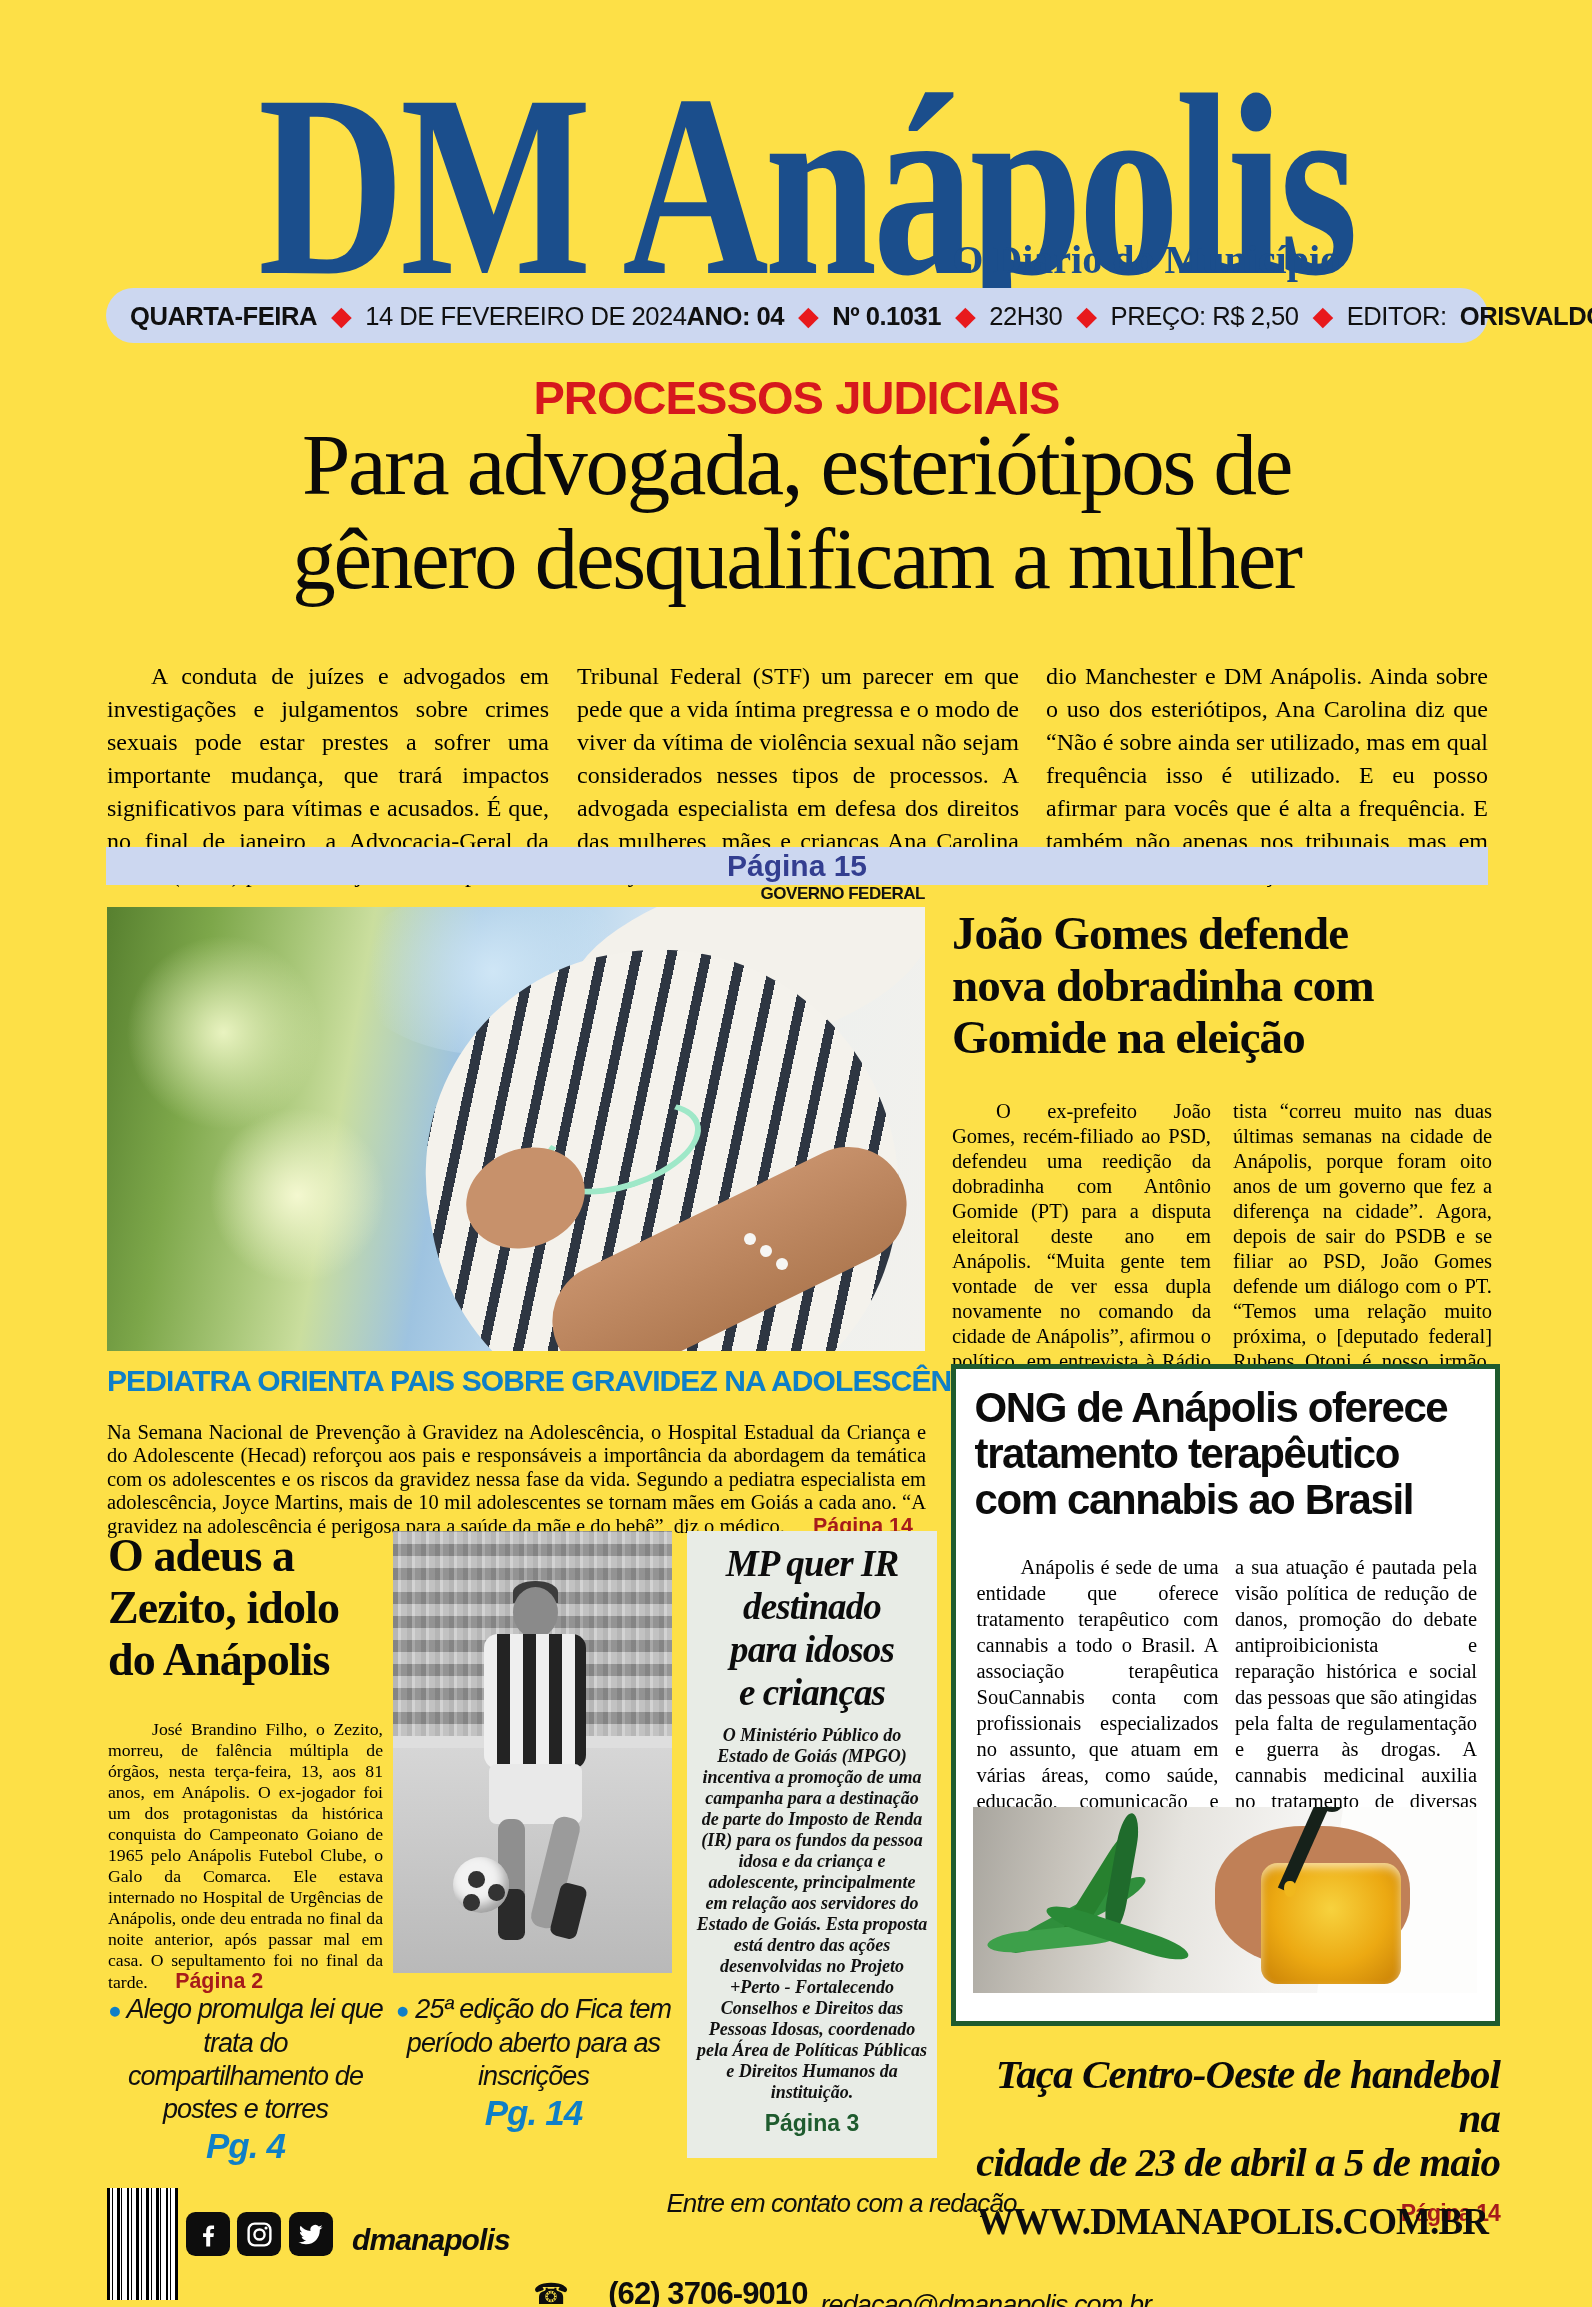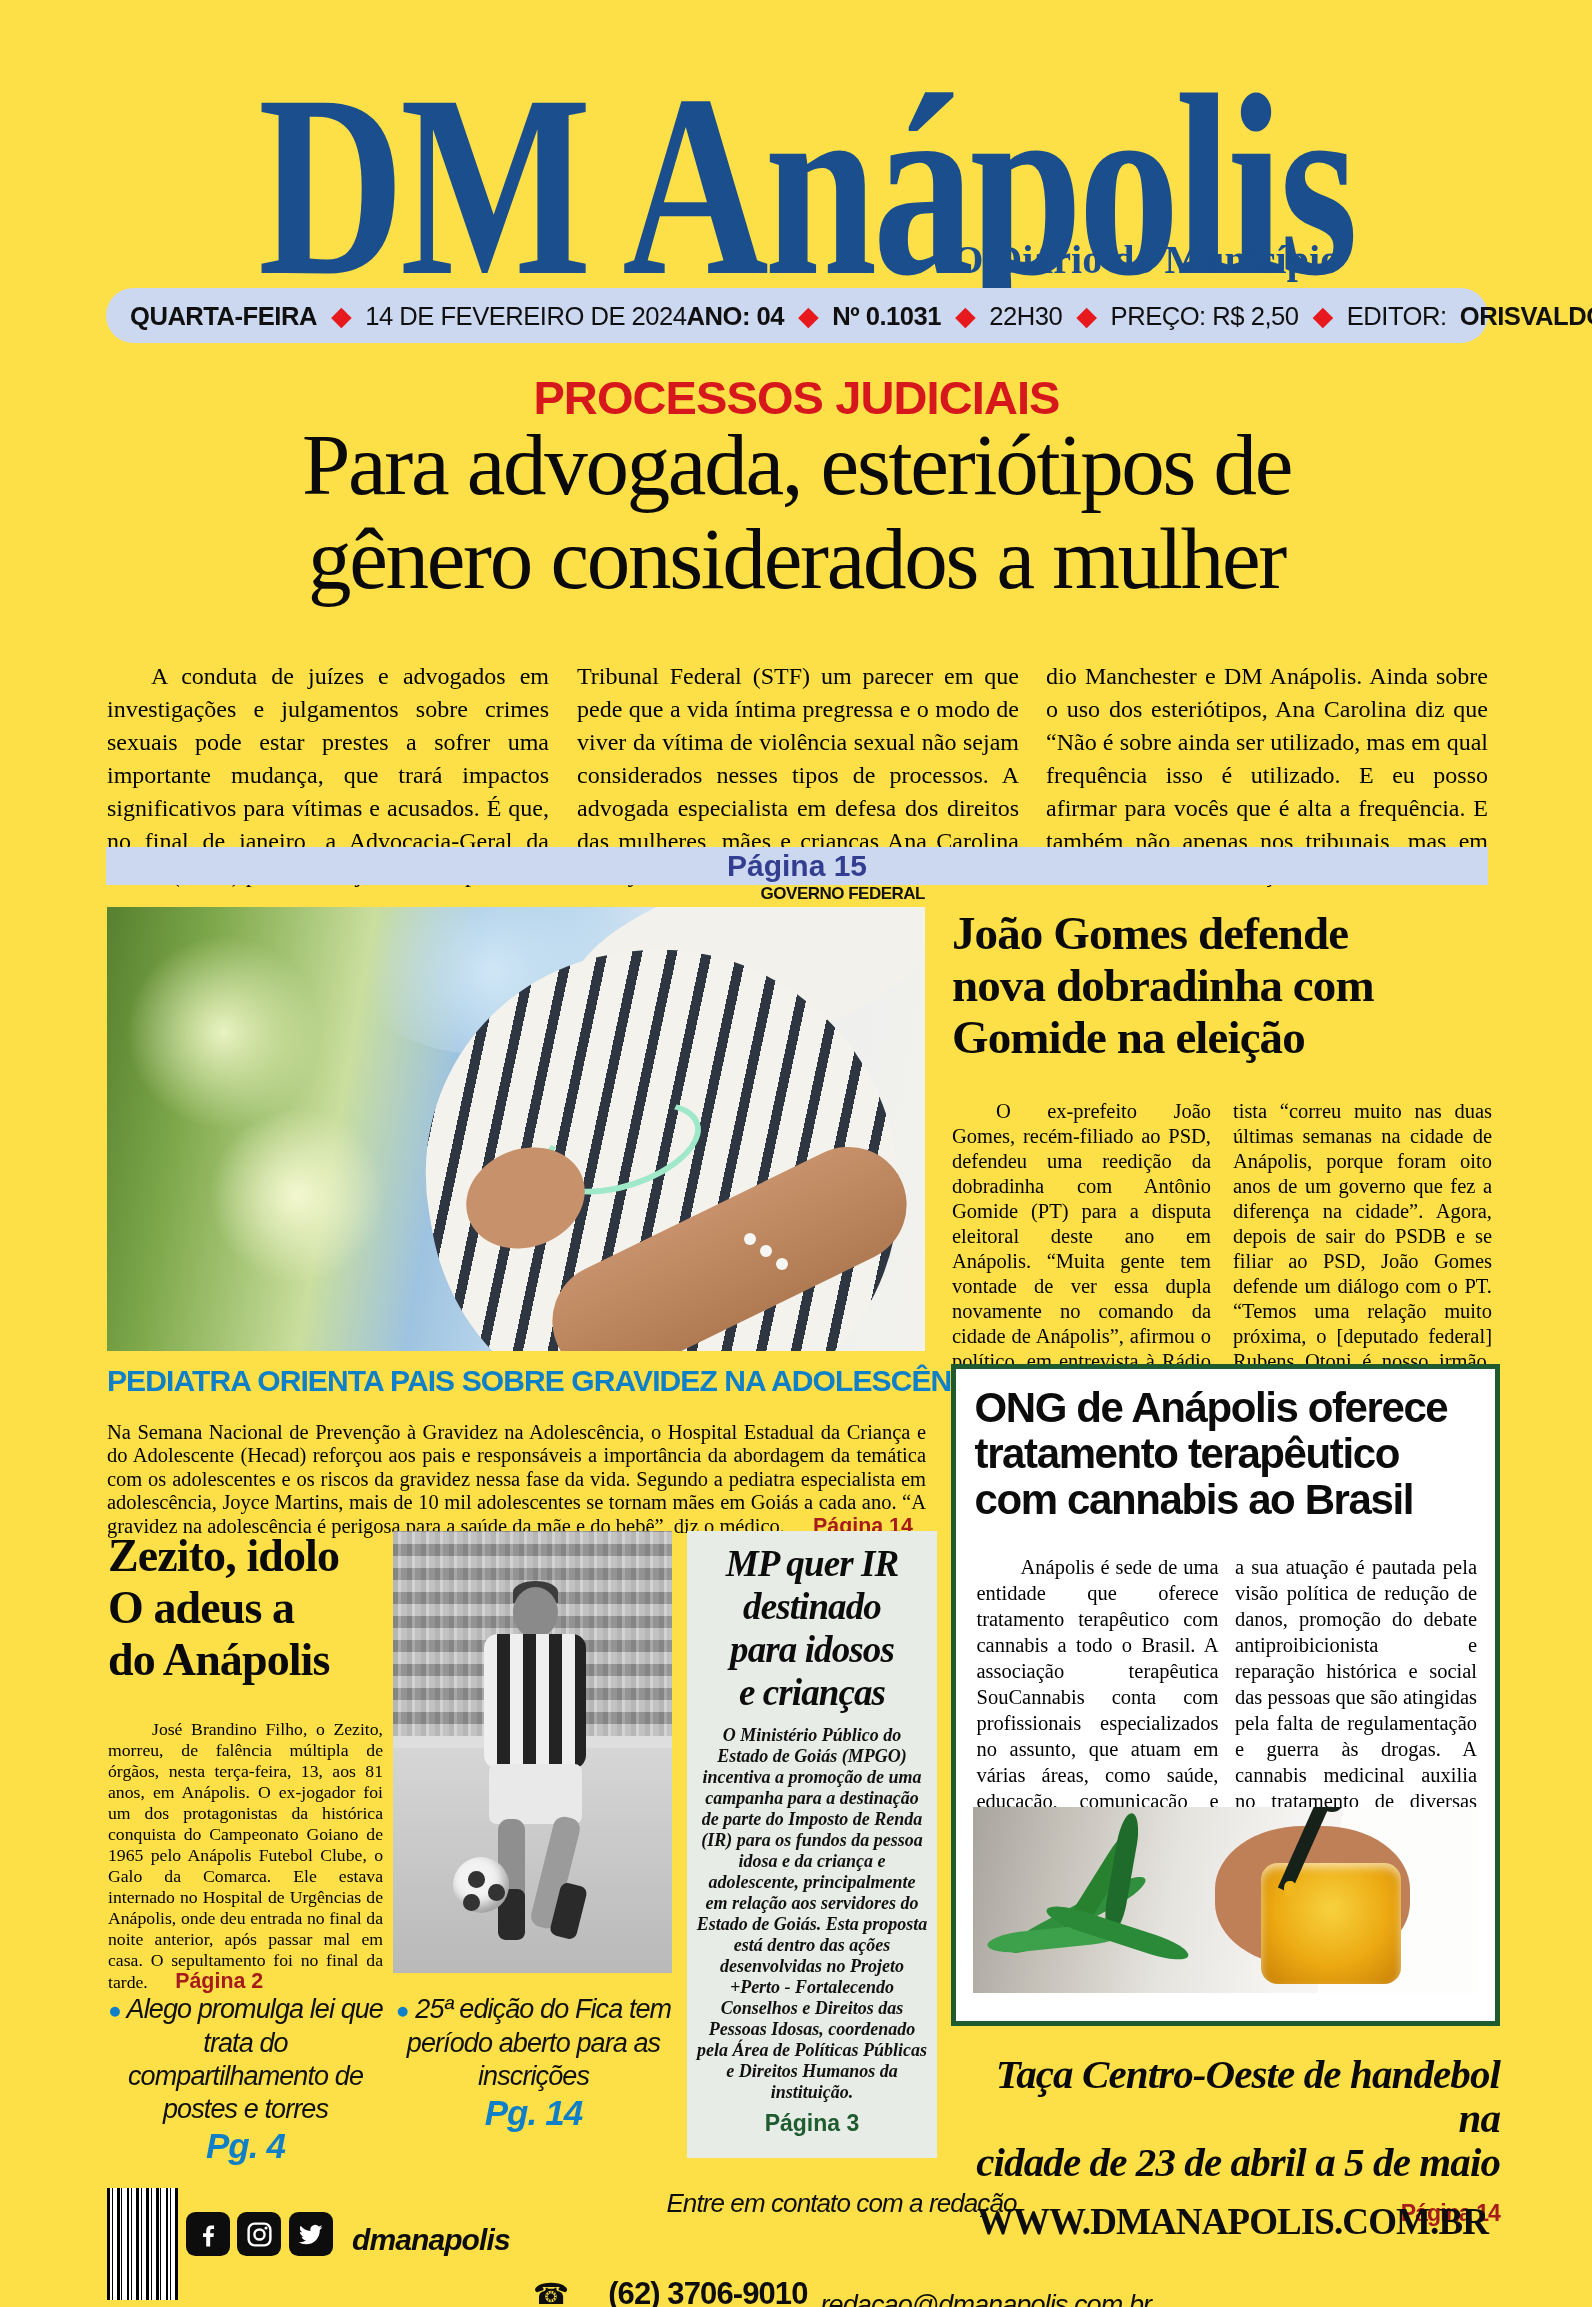--- a/index.html
+++ b/index.html
@@ -185,21 +185,21 @@
       <span>PREÇO: R$ 2,50</span>
       <span class="dia">◆</span>
       <span>EDITOR:</span>&nbsp;
       <b>ORISVALDO PIRES</b>
     </span>
   </div>
 
   <div class="abs kicker">PROCESSOS JUDICIAIS</div>
   <div class="abs headline">
     <div>Para advogada, esteriótipos de</div>
-    <div>gênero considerados a mulher</div>
+    <div>gênero desqualificam a mulher</div>
   </div>
   <p class="abs lede c0 indent">A conduta de juízes e advogados em investigações e julgamentos sobre crimes sexuais pode estar prestes a sofrer uma importante mudança, que trará impactos significativos para vítimas e acusados. É que, no final de janeiro, a Advocacia-Geral da União (AGU) protocolou junto ao Supremo</p>
   <p class="abs lede c1">Tribunal Federal (STF) um parecer em que pede que a vida íntima pregressa e o modo de viver da vítima de violência sexual não sejam considerados nesses tipos de processos. A advogada especialista em defesa dos direitos das mulheres, mães e crianças Ana Carolina Fleury falou sobre o assunto à Rá-</p>
   <p class="abs lede c2">dio Manchester e DM Anápolis. Ainda sobre o uso dos esteriótipos, Ana Carolina diz que “Não é sobre ainda ser utilizado, mas em qual frequência isso é utilizado. E eu posso afirmar para vocês que é alta a frequência. E também não apenas nos tribunais, mas em todo o sistema de Justiça”</p>
   <div class="abs pagebar">
     <span>Página 15</span>
   </div>
   <div class="abs credit">GOVERNO FEDERAL</div>
 
   <div class="abs photo photo1">
@@ -253,22 +253,22 @@
       <div class="abs leaf lf3"></div>
       <div class="abs leaf lf4"></div>
       <div class="abs leaf lf5"></div>
       <div class="abs ph3-pip"></div>
       <div class="abs ph3-bulb"></div>
       <div class="abs ph3-drop"></div>
     </div>
   </div>
 
   <div class="abs zez-head">
+    <div>O adeus a</div>
     <div>Zezito, idolo</div>
-    <div>O adeus a</div>
     <div>do Anápolis</div>
   </div>
   <p class="abs zez-body indent">
     <span>José Brandino Filho, o Zezito, morreu, de falência múltipla de órgãos, nesta terça-feira, 13, aos 81 anos, em Anápolis. O ex-jogador foi um dos protagonistas da histórica conquista do Campeonato Goiano de 1965 pelo Anápolis Futebol Clube, o Galo da Comarca. Ele estava internado no Hospital de Urgências de Anápolis, onde deu entrada no final da noite anterior, após passar mal em casa. O sepultamento foi no final da tarde.</span>
     <span class="ref red cap-ref">Página 2</span>
   </p>
 
   <div class="abs photo photo2">
     <div class="abs ph2-crowd"></div>
     <div class="abs ph2-rail"></div>

